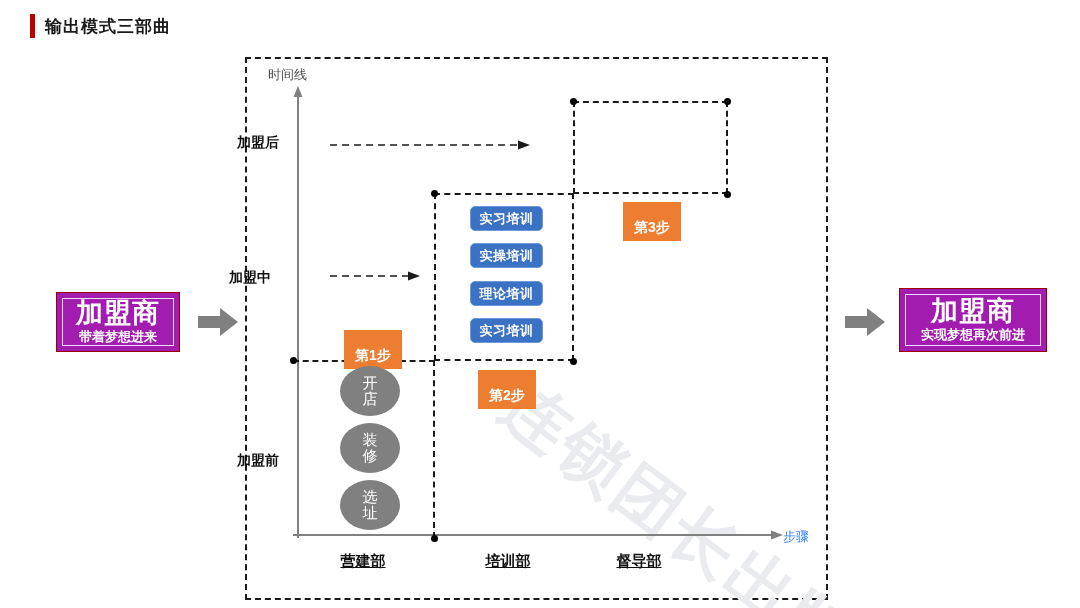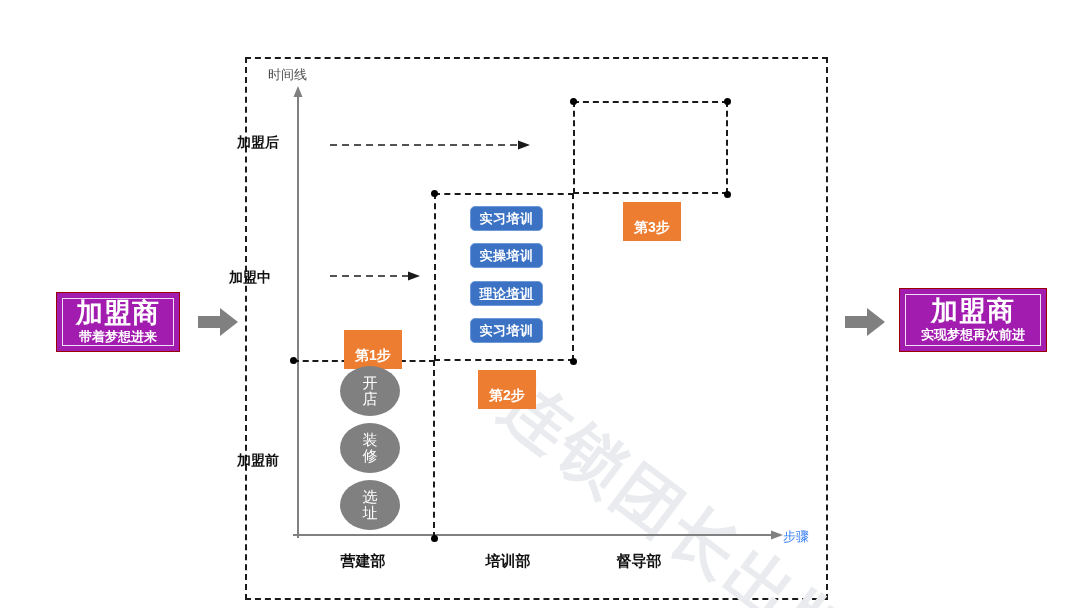--- a/index.html
+++ b/index.html
@@ -244,20 +244,21 @@
   
   .dept-label {
     position: absolute;
     top: 552px;
     font-size: 15px;
     font-weight: bold;
     color: #111111;
     white-space: nowrap;
     text-align: center;
     width: 110px;
+    text-decoration: underline;
   }
   #dept-0 { left: 308px; }
   #dept-1 { left: 453px; }
   #dept-2 { left: 584px; }
 
   
   #watermark {
     position: absolute;
     left: 510px;
     top: 262px;
@@ -277,20 +278,24 @@
     white-space: nowrap;
     transform: rotate(37deg);
     transform-origin: left center;
   }
 </style>
 </head>
 <body>
 
 <div id="stage">
 
+  <div id="title-bar">
+    <div id="title-accent"></div>
+    <div id="title-text">输出模式三部曲</div>
+  </div>
 
   <div id="outer-frame"></div>
 
   <div id="entry-box" class="red-box">
     <div class="rb-inner">
       <div class="rb-main">加盟商</div>
       <div class="rb-sub">带着梦想进来</div>
     </div>
   </div>
 
@@ -374,21 +379,21 @@
     <span>装</span>
     <span>修</span>
   </div>
   <div class="gray-oval" style="left:340px; top:480px;">
     <span>选</span>
     <span>址</span>
   </div>
 
   <div class="train-chip" style="left:470px; top:206px;">实习培训</div>
   <div class="train-chip" style="left:470px; top:243px;">实操培训</div>
-  <div class="train-chip" style="left:470px; top:281px;text-decoration:underline;">理论培训</div>
+  <div class="train-chip" style="left:470px; top:281px;">理论培训</div>
   <div class="train-chip" style="left:470px; top:318px;">实习培训</div>
 
 
   <div id="dept-0" class="dept-label">营建部</div>
   <div id="dept-1" class="dept-label">培训部</div>
   <div id="dept-2" class="dept-label">督导部</div>
 
 </div>
 
 </body></html>

